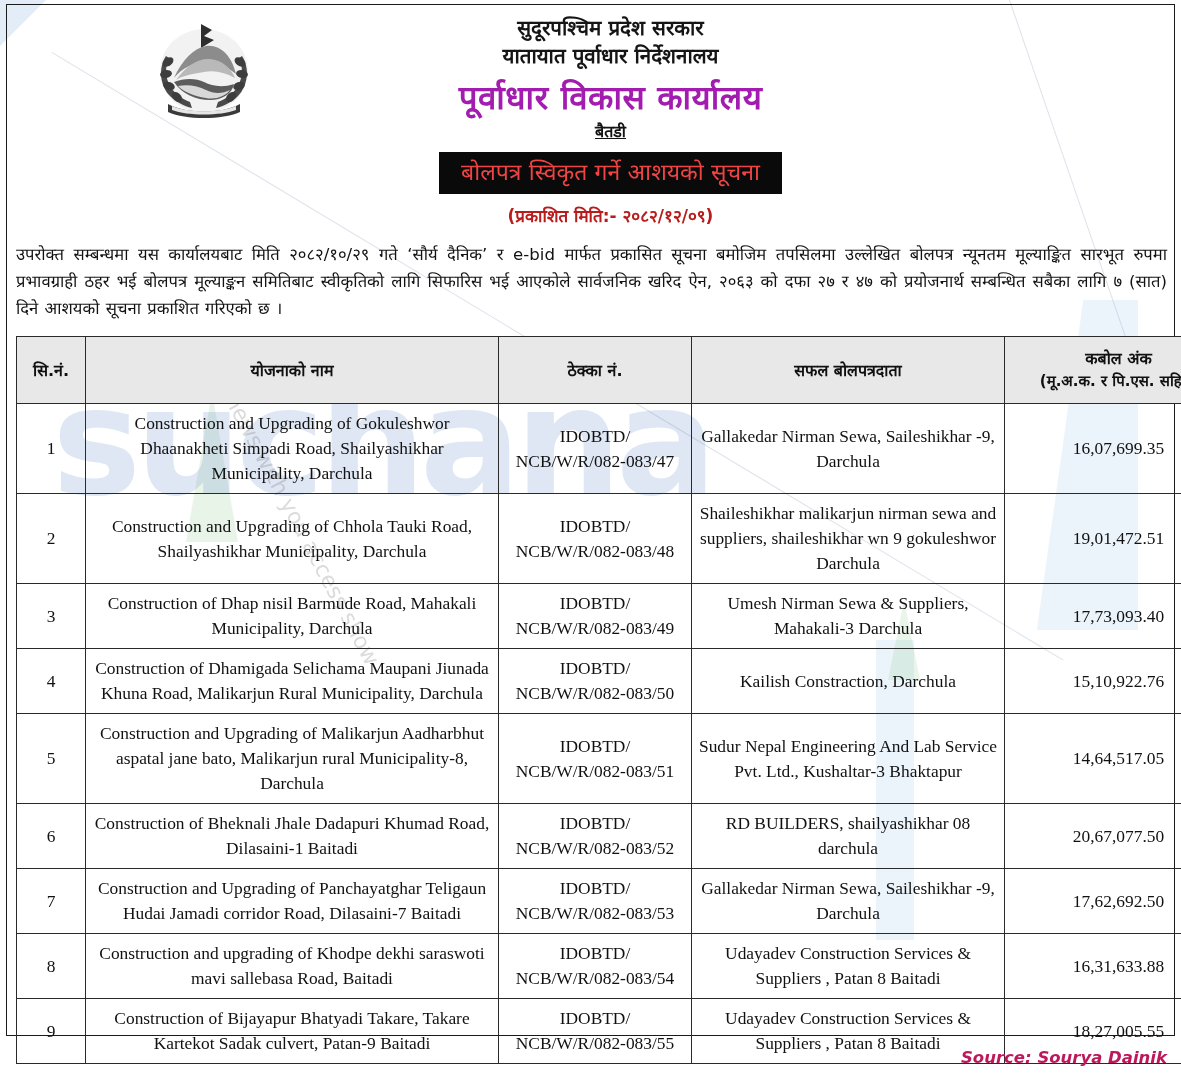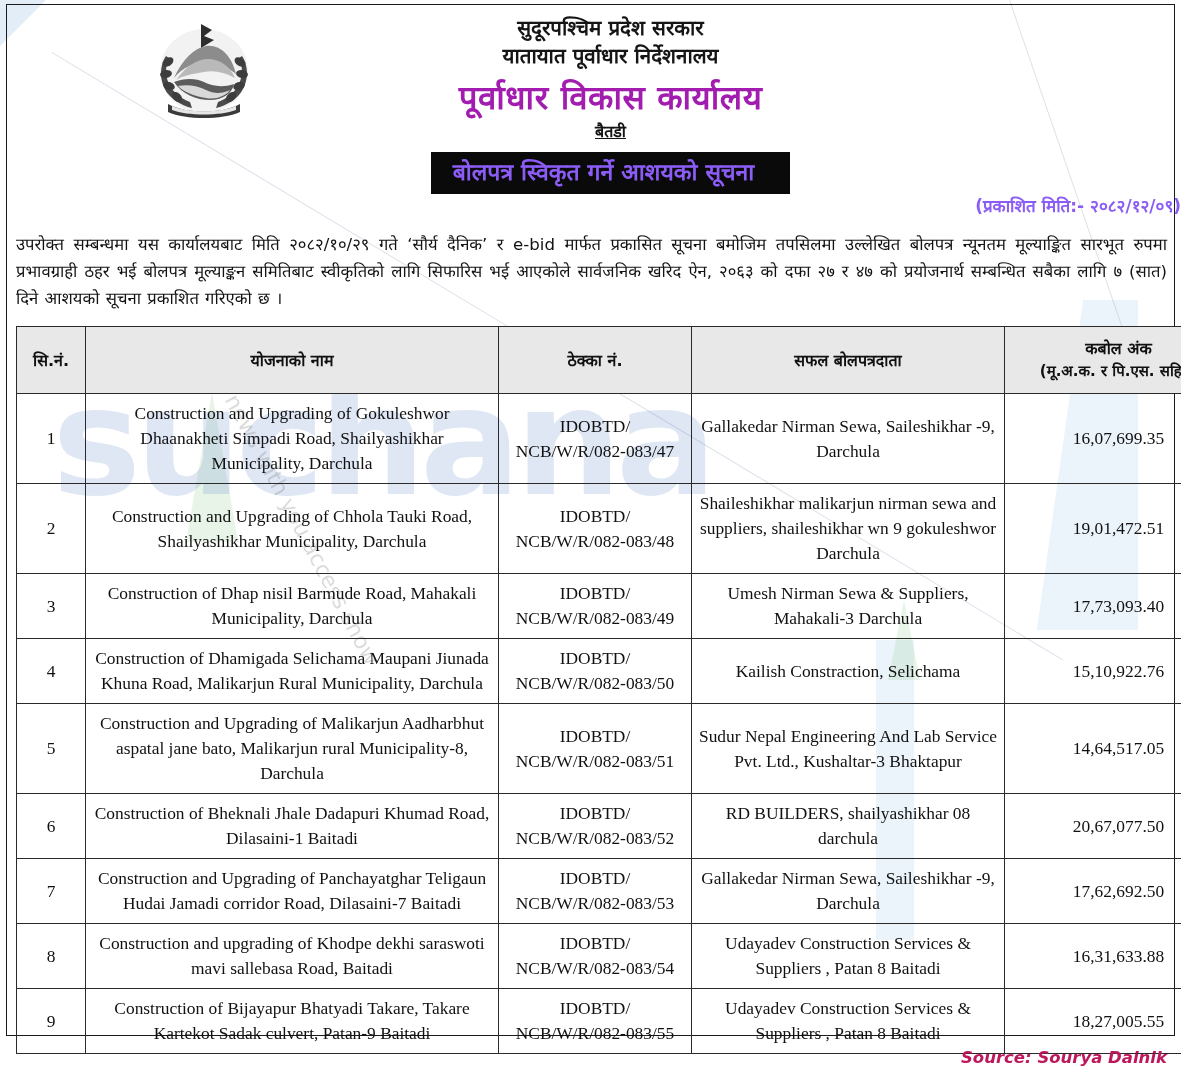--- a/index.html
+++ b/index.html
@@ -155,34 +155,34 @@
   }
   .banner-wrap {
     margin-top: 10px;
     margin-left: 40px;
     display: flex;
     justify-content: center;
   }
   .banner {
     display: inline-block;
     background: #0a0a0a;
-    color: #8b5cf6;
-    font-family: "DejaVu Sans", sans-serif;
-    font-weight: 700;
+    color: #ef4444;
+    font-family: "DejaVu Sans", sans-serif;
+    font-weight: 400;
     font-size: 23px;
     line-height: 30px;
-    padding: 5px 36px 7px 22px;
+    padding: 5px 22px 7px 22px;
   }
   .pub-date {
+    margin-top: 10px;
     margin-left: 40px;
     font-family: "DejaVu Sans", sans-serif;
     font-weight: 700;
     font-size: 17px;
-    color: #8b5cf6;
-    text-align: right;
+    color: #b91c1c;
   }
 
   
   #notice-body {
     position: relative;
     z-index: 2;
     margin: 14px 14px 0 16px;
     font-family: "DejaVu Sans", sans-serif;
     font-size: 16.6px;
     line-height: 27px;
@@ -357,21 +357,21 @@
             <td class="c-sn">3</td>
             <td class="c-name">Construction of Dhap nisil Barmude Road, Mahakali Municipality, Darchula</td>
             <td class="c-ctr"><span>IDOBTD/</span><span class="ctr-line2">NCB/W/R/082-083/49</span></td>
             <td class="c-bid">Umesh Nirman Sewa &amp; Suppliers, Mahakali-3 Darchula</td>
             <td class="c-amt">17,73,093.40</td>
           </tr>
           <tr>
             <td class="c-sn">4</td>
             <td class="c-name">Construction of Dhamigada Selichama Maupani Jiunada Khuna Road, Malikarjun Rural Municipality, Darchula</td>
             <td class="c-ctr"><span>IDOBTD/</span><span class="ctr-line2">NCB/W/R/082-083/50</span></td>
-            <td class="c-bid">Kailish Constraction, Selichama</td>
+            <td class="c-bid">Kailish Constraction, Darchula</td>
             <td class="c-amt">15,10,922.76</td>
           </tr>
           <tr>
             <td class="c-sn">5</td>
             <td class="c-name">Construction and Upgrading of Malikarjun Aadharbhut aspatal jane bato, Malikarjun rural Municipality-8, Darchula</td>
             <td class="c-ctr"><span>IDOBTD/</span><span class="ctr-line2">NCB/W/R/082-083/51</span></td>
             <td class="c-bid">Sudur Nepal Engineering And Lab Service Pvt. Ltd., Kushaltar-3 Bhaktapur</td>
             <td class="c-amt">14,64,517.05</td>
           </tr>
           <tr>

